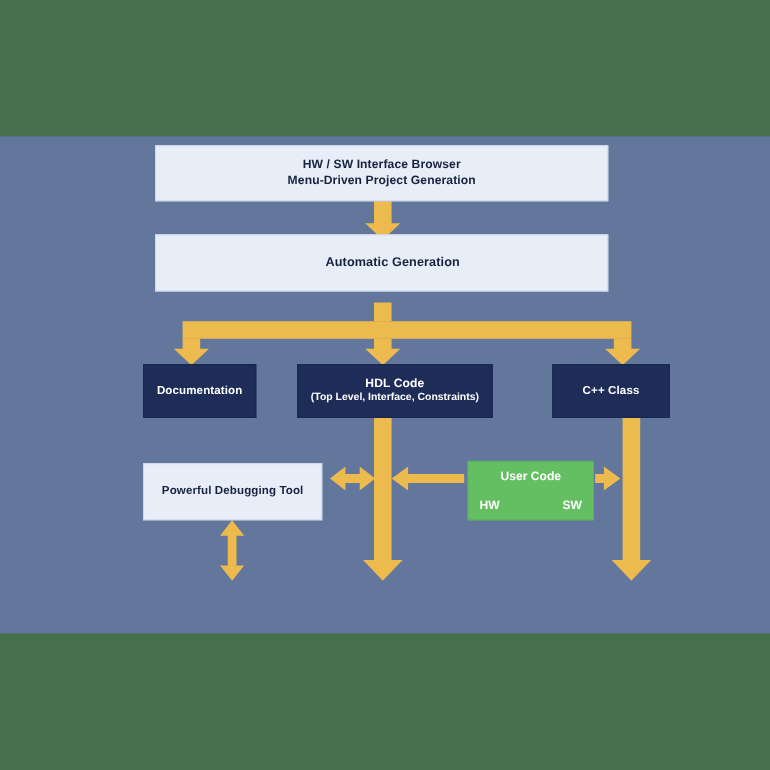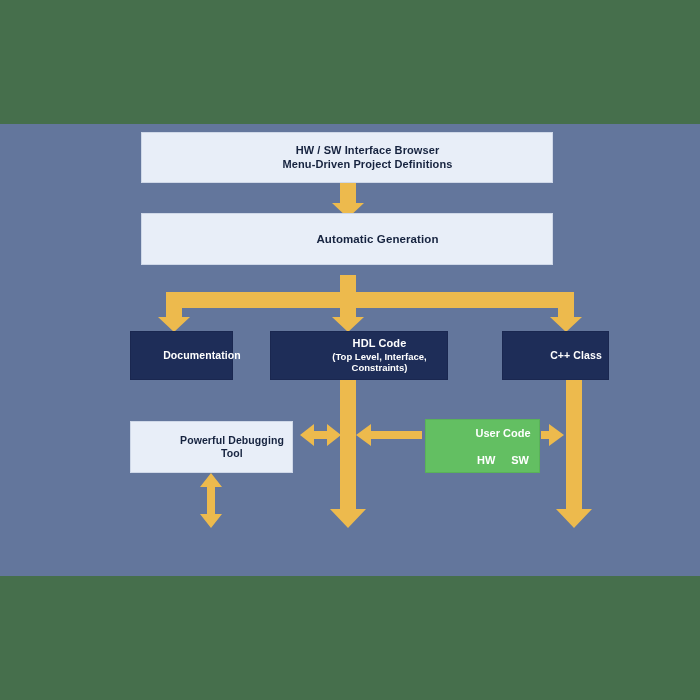--- a/index.html
+++ b/index.html
@@ -28,21 +28,20 @@
   }
   .node {
     position: absolute;
     display: flex;
     flex-direction: column;
     align-items: center;
     justify-content: center;
     text-align: center;
     box-sizing: border-box;
     z-index: 3;
-    padding-left: 41px;
   }
   .node-light {
     background: #e8eef8;
     color: #16233f;
     border: 1px solid #cfd8e8;
   }
   .node-dark {
     background: #1e2d58;
     color: #ffffff;
     border: 1px solid #1a2750;
@@ -115,21 +114,21 @@
         <path d="M356 311 L371 300 L371 307 L422 307 L422 315 L371 315 L371 322 Z"></path>
 
         <path d="M564 311 L549 300 L549 307 L541 307 L541 315 L549 315 L549 322 Z"></path>
 
         <path d="M211 349 L222 363 L215 363 L215 390 L222 390 L211 404 L200 390 L207 390 L207 363 L200 363 Z"></path>
       </g>
     </svg>
 
     <div class="node node-light" style="left:141px; top:8px; width:412px; height:51px;">
       <div class="t-main" style="font-size:11px;">HW / SW Interface Browser</div>
-      <div class="t-main" style="font-size:11px;">Menu-Driven Project Definitions</div>
+      <div class="t-main" style="font-size:11px;">Menu-Driven Project Generation</div>
     </div>
 
     <div class="node node-light" style="left:141px; top:89px; width:412px; height:52px;">
       <div class="t-main" style="font-size:11.5px;margin-left:20px;">Automatic Generation</div>
     </div>
 
     <div class="node node-dark" style="left:130px; top:207px; width:103px; height:49px;">
       <div class="t-main" style="font-size:10.5px;">Documentation</div>
     </div>
 

